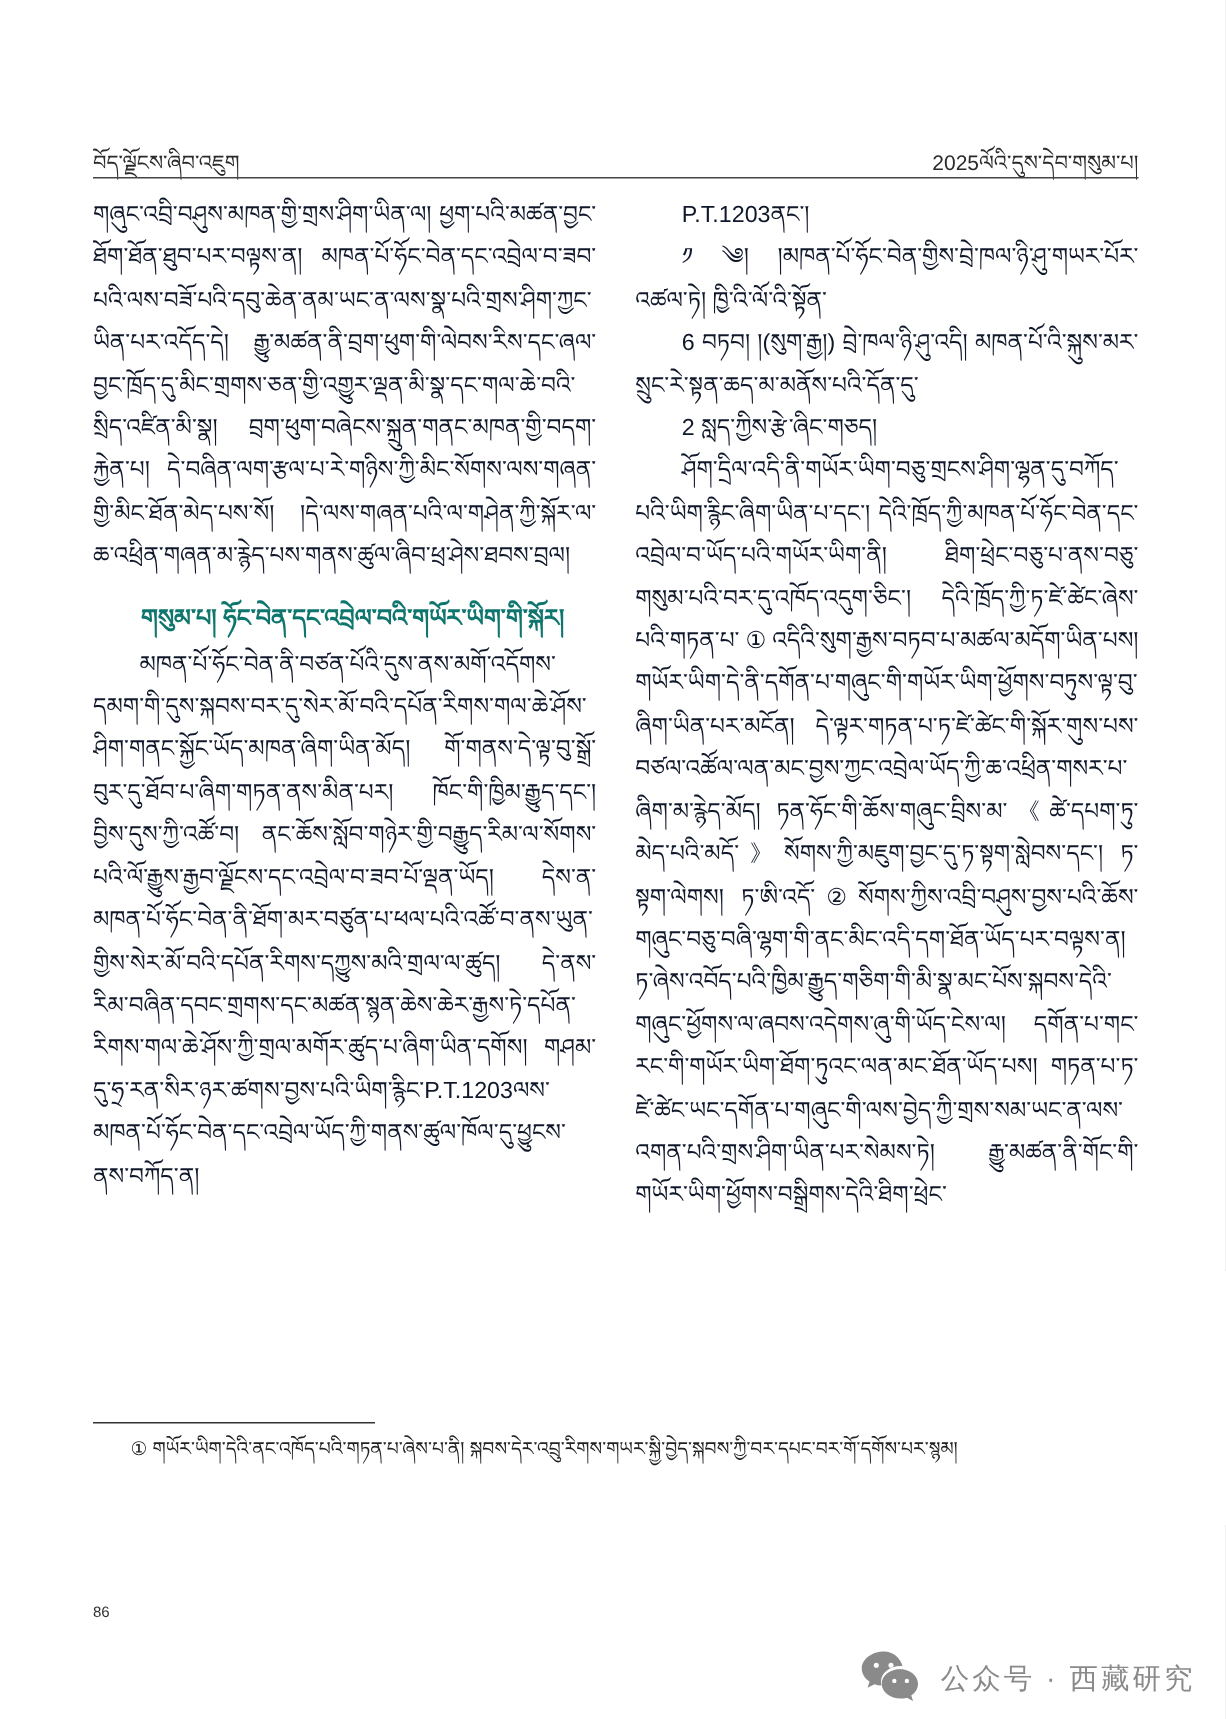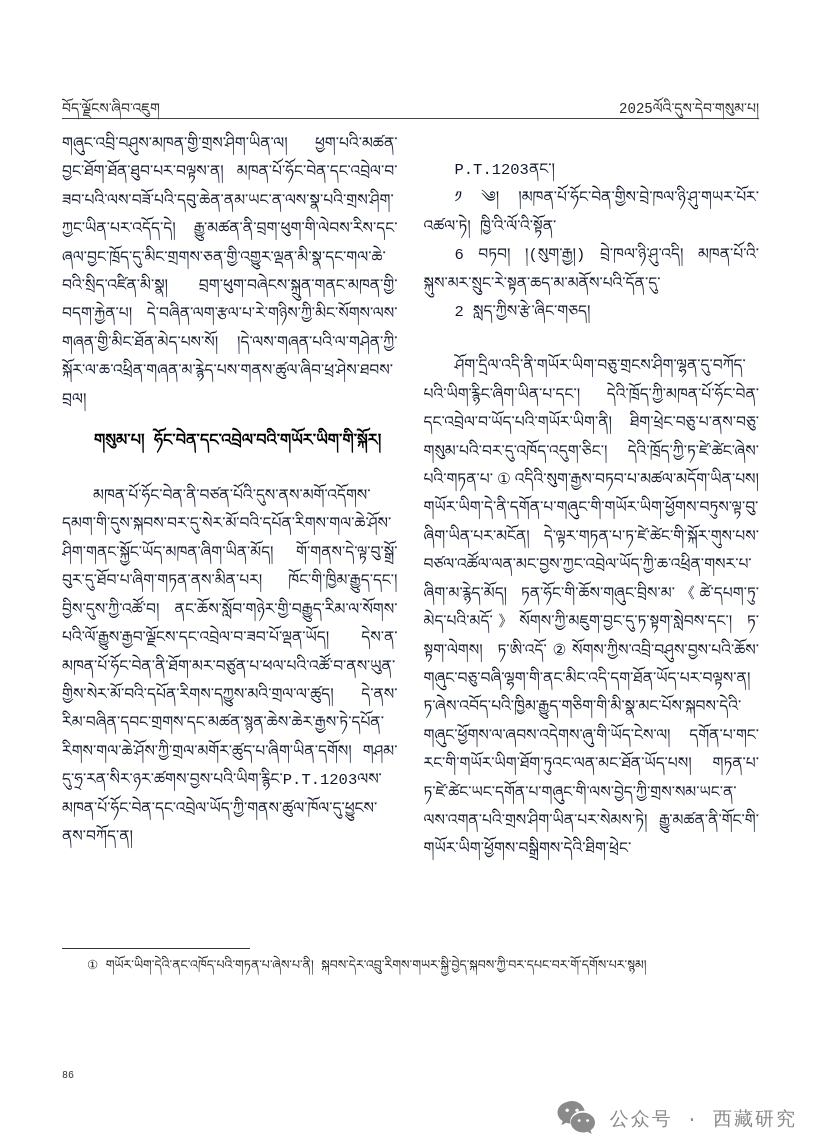--- a/index.html
+++ b/index.html
@@ -2,21 +2,21 @@
 <html><head>
 <meta charset="utf-8">
 <style>
   * { margin: 0; padding: 0; box-sizing: border-box; }
   html, body { background: #e8e8e8; }
   .page {
     position: relative;
     width: 817px; height: 1146px;
     margin: 0 auto;
     background: #ffffff;
-    font-family: Liberation Mono, monospace;
+    font-family: Liberation Sans, sans-serif;
     color: #1c1c1c;
     overflow: hidden;
   }
   .header {
     position: absolute;
     left: 62px; right: 58px; top: 92px;
     display: flex; justify-content: space-between; align-items: flex-end;
     font-size: 14px; color: #2a2a2a;
   }
   .header-rule {
@@ -24,27 +24,27 @@
     left: 62px; right: 58px; top: 118px;
     border-top: 1.5px solid #444;
   }
   .columns {
     position: absolute;
     left: 62px; right: 58px; top: 130px; height: 818px;
     display: flex; gap: 26px;
   }
   .col { flex: 1 1 0; overflow: hidden; }
   .body-text { font-size: 15.5px; line-height: 28.4px; text-align: justify; color: #0f172a; }
-  .indent { text-indent: 2em; margin-top: 26px; }
+  .indent { text-indent: 2em; }
   .section-heading {
     font-weight: bold;
     font-size: 16px; line-height: 30px;
     text-indent: 2em; text-align: justify;
-    margin: 12px 0 14px 0;
-    color: #000000;
+    margin: 12px 0 2px 0;
+    color: #0f766e;
   }
   .transcription p { text-indent: 2em; }
   .footnote-block {
     position: absolute;
     left: 62px; right: 58px; top: 948px;
   }
   .footnote-rule { width: 188px; border-top: 1.5px solid #333; margin-bottom: 6px; }
   .footnote { font-size: 12.5px; line-height: 22px; text-align: justify; color: #222; text-indent: 2em; }
   .page-number {
     position: absolute; left: 62px; top: 1070px;

